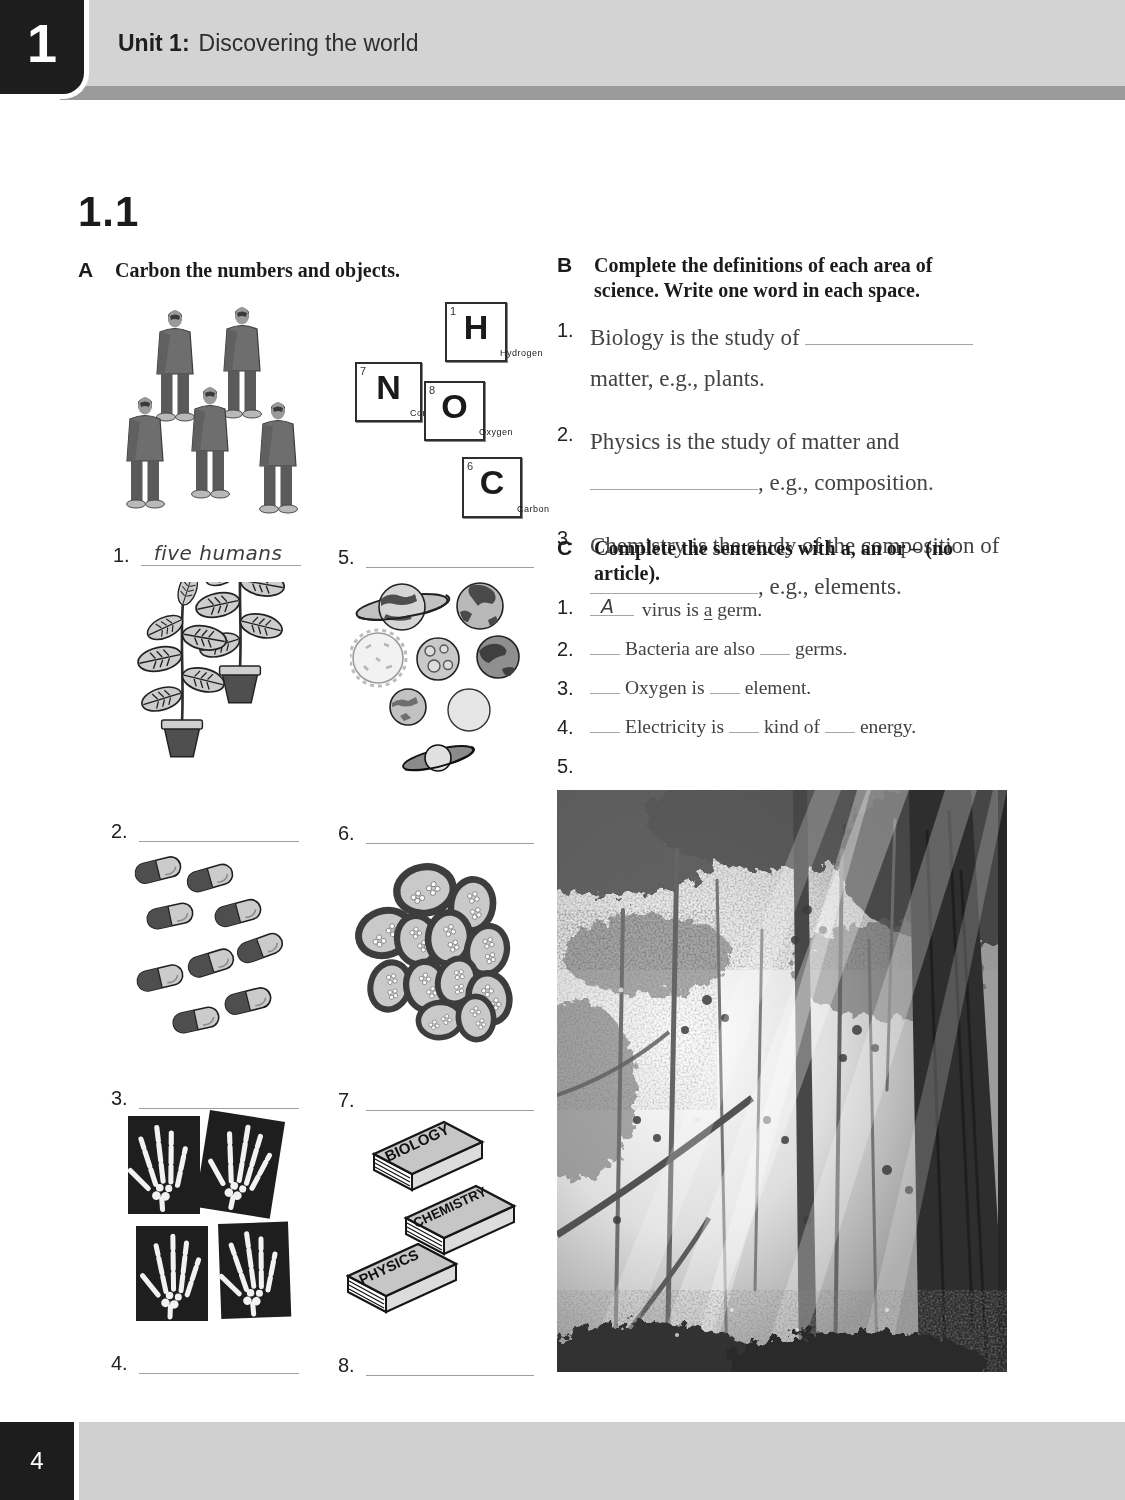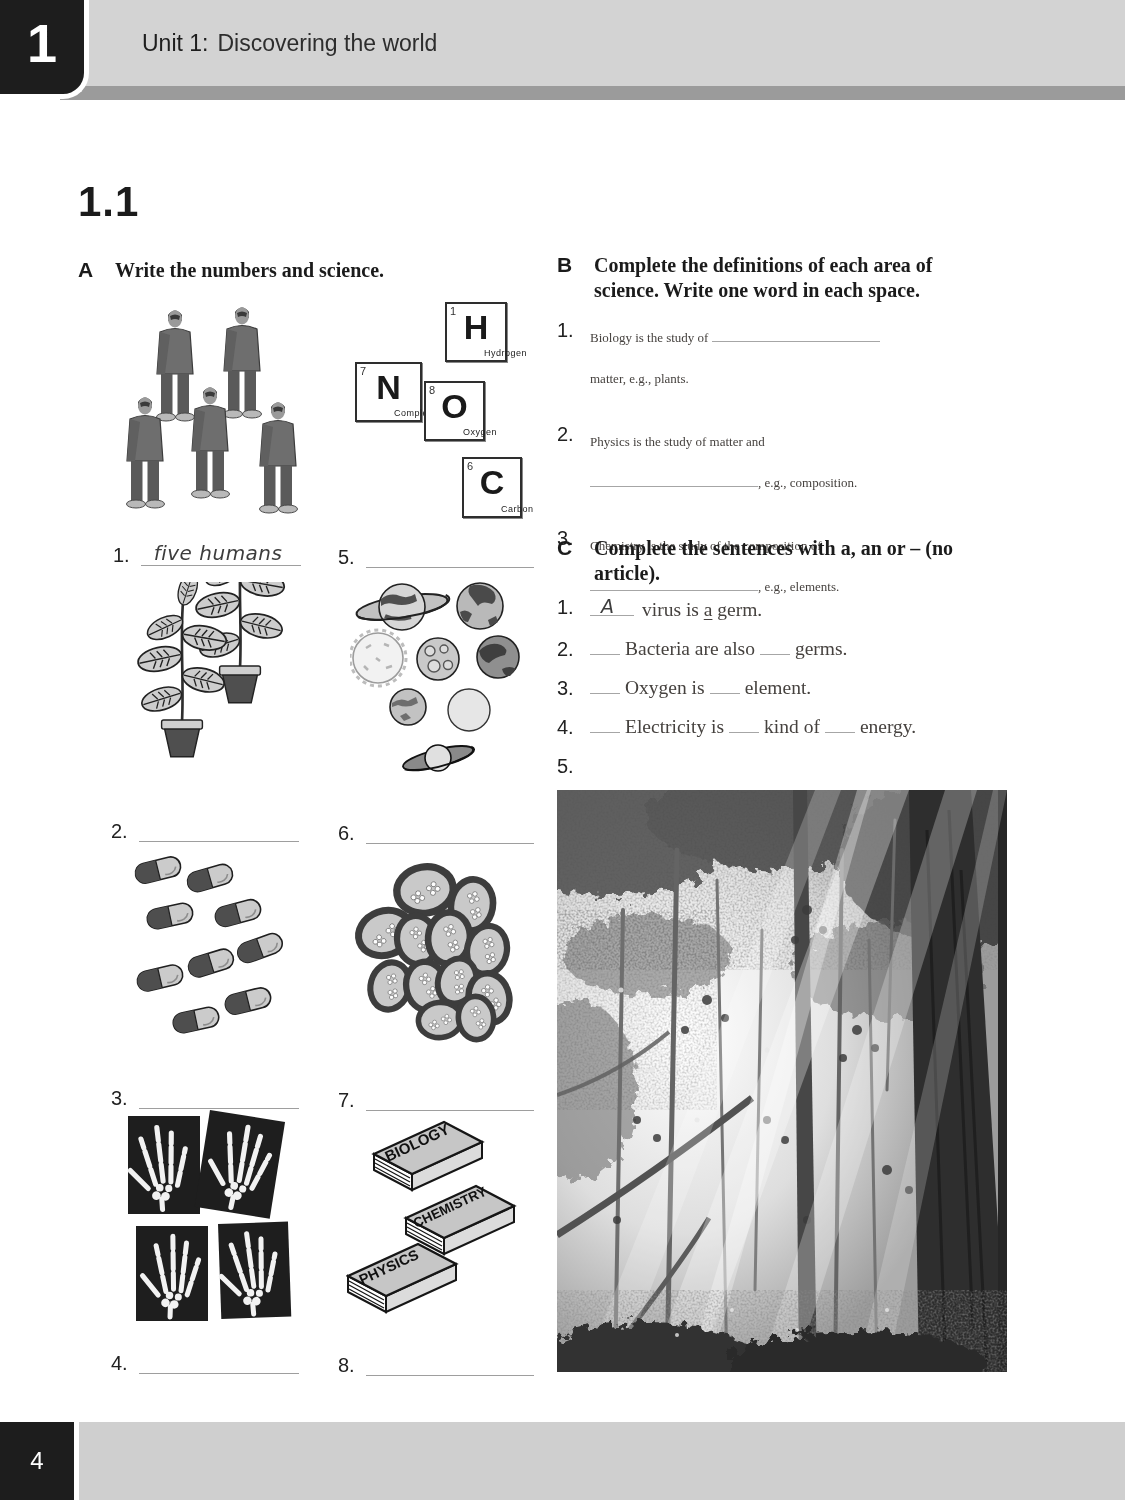--- a/index.html
+++ b/index.html
@@ -10,52 +10,52 @@
   
   .header-bar{position:absolute;left:60px;top:0;right:0;height:86px;background:#d3d3d3;}
   .header-strip{position:absolute;left:60px;top:86px;right:0;height:14px;background:#9b9b9b;}
   .unit-tab{position:absolute;left:0;top:0;width:84px;height:94px;background:#1d1d1d;
             border-right:5px solid #fff;border-bottom:5px solid #fff;
             border-bottom-right-radius:26px;z-index:3;
             display:flex;align-items:center;justify-content:center;}
   .unit-tab span{color:#fff;font:700 54px "Liberation Sans",sans-serif;margin-top:-8px;}
   .unit-title{position:absolute;left:118px;top:0;height:86px;z-index:4;
               display:flex;align-items:center;font:400 23px "Liberation Sans",sans-serif;color:#2d2d2d;}
-  .unit-title .bold{font-weight:400;margin-right:9px;color:#1e1e1e;margin-left:24px;}
-
-  .section-number{position:absolute;left:78px;top:178px;
+  .unit-title .bold{font-weight:700;margin-right:9px;color:#1e1e1e;}
+
+  .section-number{position:absolute;left:78px;top:188px;
                   font:700 42px "Liberation Sans",sans-serif;color:#1b1b1b;letter-spacing:1px;}
 
   
   .ex-head{display:flex;}
   .ex-letter{font:700 21px "Liberation Sans",sans-serif;color:#1b1b1b;width:37px;flex:none;}
   .ex-title{font-weight:700;font-size:20px;color:#1b1b1b;line-height:25px;}
   .serif-it{}
 
   
   .a-item{position:absolute;display:flex;align-items:flex-end;gap:11px;}
   .a-num{font:20px "Liberation Sans",sans-serif;color:#222;line-height:22px;}
   .a-line{display:inline-block;width:160px;border-bottom:1.5px solid #9e9e9e;height:25px;position:relative;}
   .a-line .hand{position:absolute;left:4px;bottom:0;}
   .hand{font:20px "DejaVu Sans",sans-serif;font-style:italic;color:#3d3d3d;letter-spacing:.5px;white-space:nowrap;margin-left:9px;}
 
   
   .el-tile{position:absolute;background:#fff;border:2px solid #2e2e2e;box-shadow:1px 1px 0 #888;}
   .el-num{position:absolute;left:3px;top:1px;font:11px "Liberation Sans",sans-serif;color:#333;}
   .el-sym{position:absolute;left:0;right:0;top:4px;text-align:center;
           font:700 34px "Liberation Sans",sans-serif;color:#1a1a1a;}
-  .el-name{position:absolute;left:0;right:0;bottom:2px;text-align:center;
+  .el-name{position:absolute;left:16px;right:0;bottom:2px;text-align:center;
            font:9px "Liberation Sans",sans-serif;color:#222;letter-spacing:.5px;padding-left:37px;}
 
   
   .exb{position:absolute;left:557px;top:253px;width:458px;}
   .exb-items{margin-top:14px;}
   .b-item{display:flex;margin-bottom:22px;}
   .b-num{font:20px "Liberation Sans",sans-serif;color:#222;width:33px;flex:none;padding-top:2px;}
-  .b-text{font-size:13px;color:#46423f;line-height:41px;}
+  .b-text{font-size:23px;color:#46423f;line-height:41px;}
   .blank-long{display:inline-block;width:168px;border-bottom:1px solid #a6a6a6;height:19px;vertical-align:baseline;}
 
   
   .exc{position:absolute;left:557px;top:536px;width:462px;}
   .exc-items{margin-top:9px;}
   .c-item{display:flex;margin-bottom:15px;}
   .c-num{font:20px "Liberation Sans",sans-serif;color:#222;width:33px;flex:none;padding-top:1px;}
   .c-text{font-size:19.5px;color:#46423f;line-height:24px;}
   .blank-short{display:inline-block;width:30px;border-bottom:1px solid #a6a6a6;height:17px;margin:0 5px;}
   .blank-filled{display:inline-block;width:44px;border-bottom:1px solid #a6a6a6;height:20px;margin-right:8px;position:relative;}
@@ -83,21 +83,21 @@
   </div>
   <div class="unit-title">
     <span class="bold">Unit 1:</span>
     <span>Discovering the world</span>
   </div>
 
   <div class="section-number">1.1</div>
 
   <div class="abs ex-head" style="left:78px;top:258px;width:460px;">
     <span class="ex-letter">A</span>
-    <span class="ex-title">Write the numbers and science.</span>
+    <span class="ex-title">Carbon the numbers and objects.</span>
   </div>
 
   <div class="abs" style="left:110px;top:292px;">
     <svg width="240" height="232" viewBox="0 0 240 232">
       <defs>
         <g id="man">
           <path d="M-7,4 Q0,-5 7,4 L7,10 Q0,5 -7,10 Z" fill="#2c2c2c"></path>
           <ellipse cx="0" cy="8" rx="7" ry="8.5" fill="#9a9a9a"></ellipse>
           <path d="M-5,5 Q0,2 5,5 L4,9 Q0,7 -4,9 Z" fill="#3a3a3a"></path>
           <path d="M-4,17 L4,17 L2,42 L-2,42 Z" fill="#d6d6d6"></path>

